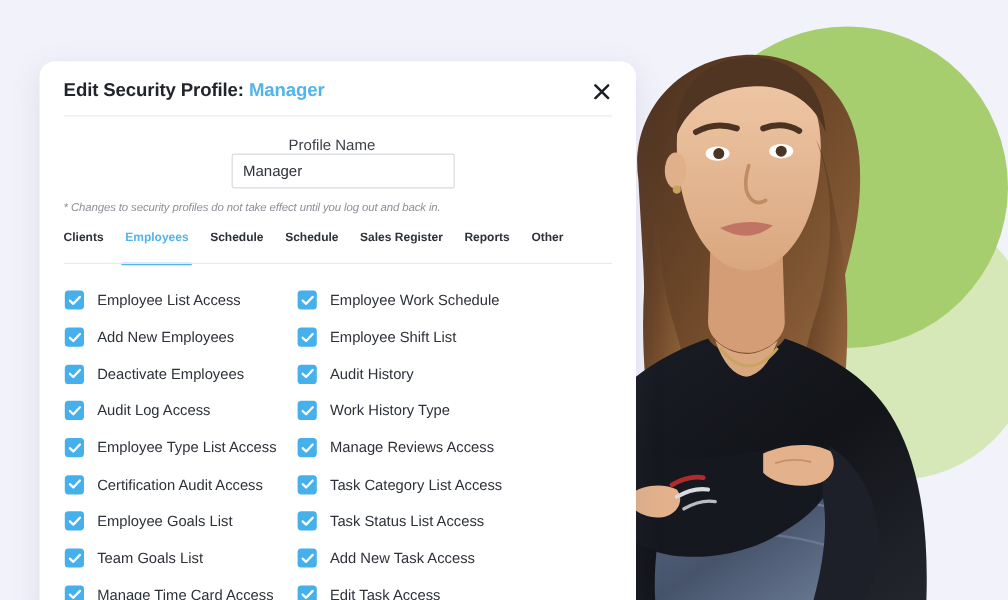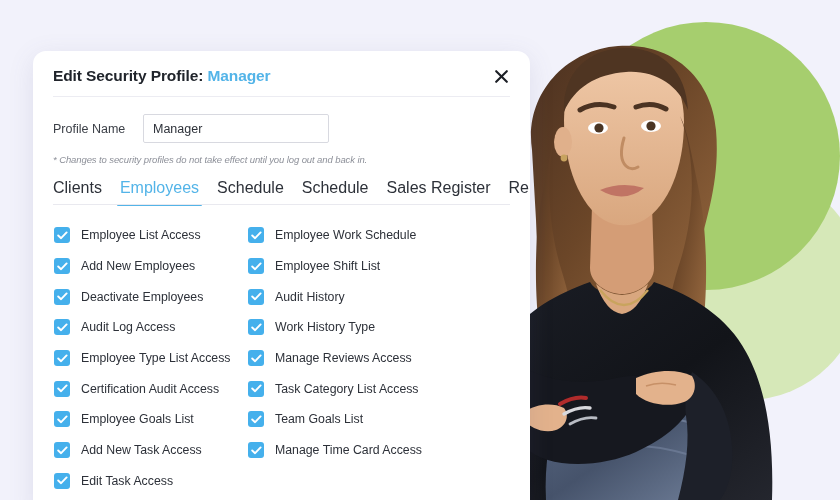--- a/index.html
+++ b/index.html
@@ -95,20 +95,21 @@
     height: 1px;
     background: #ececf2;
     margin: 0 20px;
   }
 
   
   .field-row {
     display: flex;
     align-items: center;
     padding: 17px 12px 0 20px;
+    flex-direction: column;
   }
   .field-label {
     font-size: 12.5px;
     color: #3b3f47;
     width: 90px;
     flex: none;
   }
   .field-input {
     width: 186px;
     height: 29px;
@@ -133,26 +134,27 @@
   
   .tabs {
     position: relative;
     margin-top: 14px;
     padding: 0 20px;
     display: flex;
     align-items: flex-end;
     gap: 18px;
   }
   .tab {
-    font-size: 16px;
+    font-size: 10px;
     color: #2d3139;
-    padding-bottom: 8px;
+    padding-bottom: 16px;
     cursor: pointer;
     position: relative;
     white-space: nowrap;
+    font-weight: bold;
   }
   .tab.active { color: #53b4e8; }
   .tab.active::after {
     content: "";
     position: absolute;
     left: -3px;
     right: -3px;
     bottom: -1px;
     height: 2.5px;
     background: #53b4e8;
@@ -431,20 +433,28 @@
           </svg>
         </span>
         <span class="perm-label">Employee Goals List</span>
       </div>
       <div class="perm-item">
         <span class="checkbox">
           <svg width="11" height="9" viewBox="0 0 11 9">
             <path d="M1.2 4.5 L4.1 7.2 L9.6 1.4" stroke="#ffffff" stroke-width="1.9" fill="none" stroke-linecap="round" stroke-linejoin="round"></path>
           </svg>
         </span>
+        <span class="perm-label">Task Status List Access</span>
+      </div>
+      <div class="perm-item">
+        <span class="checkbox">
+          <svg width="11" height="9" viewBox="0 0 11 9">
+            <path d="M1.2 4.5 L4.1 7.2 L9.6 1.4" stroke="#ffffff" stroke-width="1.9" fill="none" stroke-linecap="round" stroke-linejoin="round"></path>
+          </svg>
+        </span>
         <span class="perm-label">Team Goals List</span>
       </div>
       <div class="perm-item">
         <span class="checkbox">
           <svg width="11" height="9" viewBox="0 0 11 9">
             <path d="M1.2 4.5 L4.1 7.2 L9.6 1.4" stroke="#ffffff" stroke-width="1.9" fill="none" stroke-linecap="round" stroke-linejoin="round"></path>
           </svg>
         </span>
         <span class="perm-label">Add New Task Access</span>
       </div>

